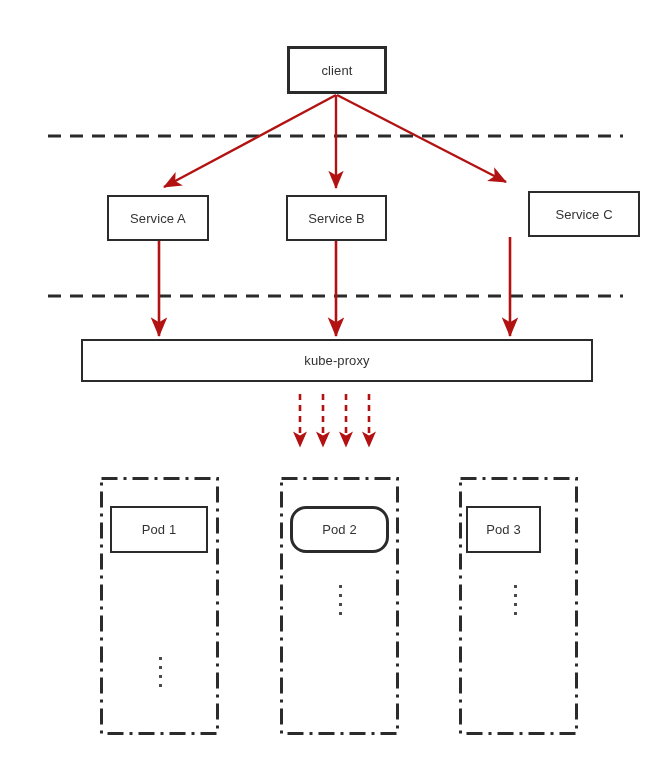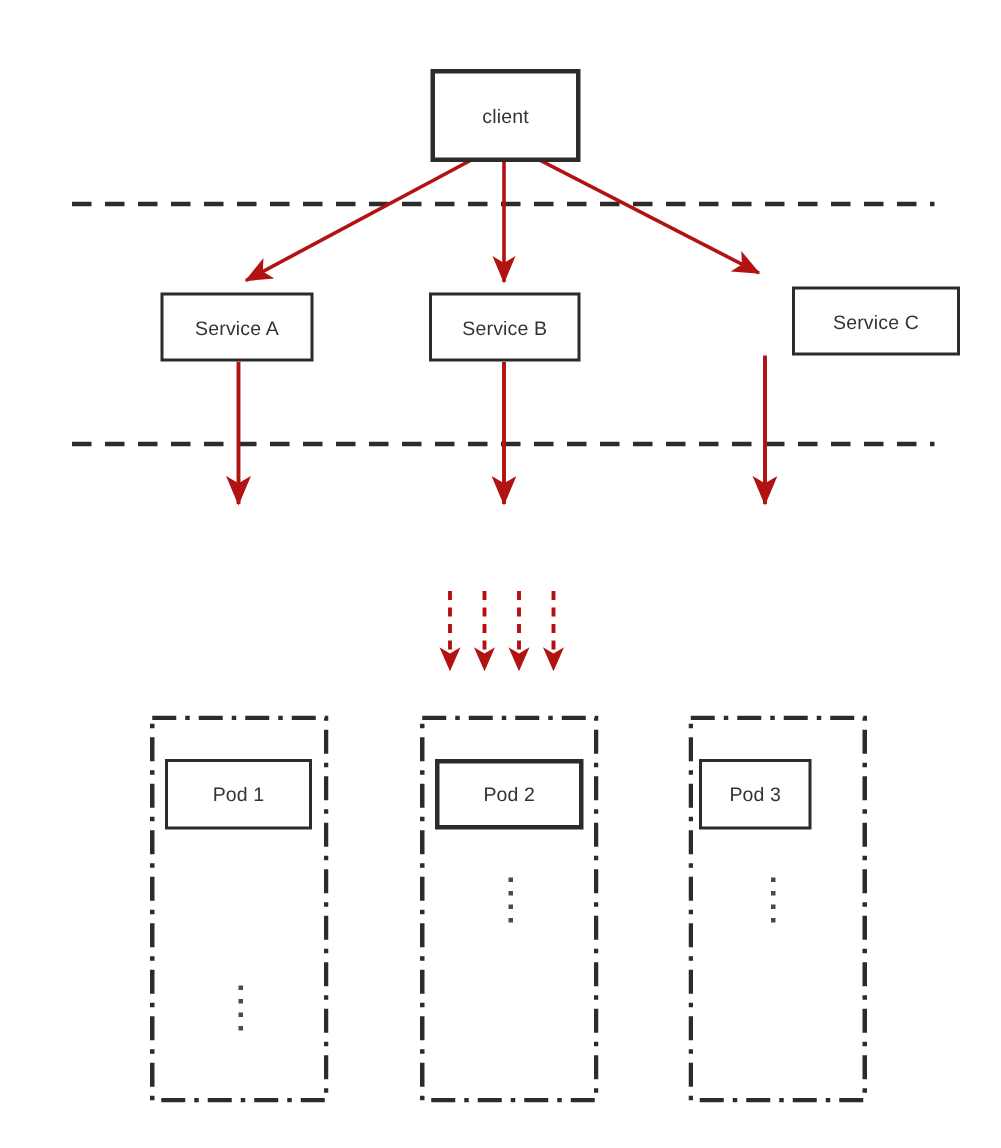--- a/index.html
+++ b/index.html
@@ -49,31 +49,31 @@
     background: transparent;
   }
   .dashdot-frame {
     position: absolute;
     left: 0;
     top: 0;
     width: 100%;
     height: 100%;
     pointer-events: none;
   }
-  #client-node   { left: 287px; top: 46px;  width: 100px; height: 62px; }
+  #client-node   { left: 287px; top: 46px;  width: 100px; height: 48px; }
   #service-a     { left: 107px; top: 195px; width: 102px; height: 46px; }
   #service-b     { left: 286px; top: 195px; width: 101px; height: 46px; }
   #service-c     { left: 485px; top: 191px; width: 112px; height: 46px; margin-left: 43px; }
   #kube-proxy    { left: 81px;  top: 339px; width: 512px; height: 43px; }
   #pod-group-1   { left: 100px; top: 477px; width: 119px; height: 258px; }
   #pod-group-2   { left: 280px; top: 477px; width: 119px; height: 258px; }
   #pod-group-3   { left: 459px; top: 477px; width: 119px; height: 258px; }
   #pod-1         { left: 110px; top: 506px; width: 98px;  height: 47px; }
   #pod-replica   { left: 110px; top: 577px; width: 98px;  height: 47px; }
-  #pod-2         { left: 290px; top: 506px; width: 99px;  height: 47px; }
+  #pod-2         { left: 290px; top: 506px; width: 99px;  height: 47px; border-radius: 16px; }
   #pod-3         { left: 466px; top: 506px; width: 75px;  height: 47px; }
   .ellipsis-dots {
     position: absolute;
     display: flex;
     flex-direction: column;
     align-items: center;
     justify-content: space-between;
     width: 10px;
   }
   .ellipsis-dots span {
@@ -133,20 +133,21 @@
       <rect x="1.5" y="1.5" width="116" height="255" fill="none" stroke="#2b2b2b" stroke-width="3" stroke-dasharray="16 6 3 6"></rect>
     </svg>
   </div>
 
   <div class="node thick" id="client-node">client</div>
 
   <div class="node thin" id="service-b">Service B</div>
   <div class="node thin" id="service-a">Service A</div>
   <div class="node thin" id="service-c">Service C</div>
 
+  <div class="node thin" id="kube-proxy">kube-proxy</div>
 
   <div class="node thin" id="pod-1">Pod 1</div>
   <div class="node thick" id="pod-2">Pod 2</div>
   <div class="node thin" id="pod-3">Pod 3</div>
 
   <div class="ellipsis-dots" id="dots-group-1">
     <span></span>
     <span></span>
     <span></span>
     <span></span>

